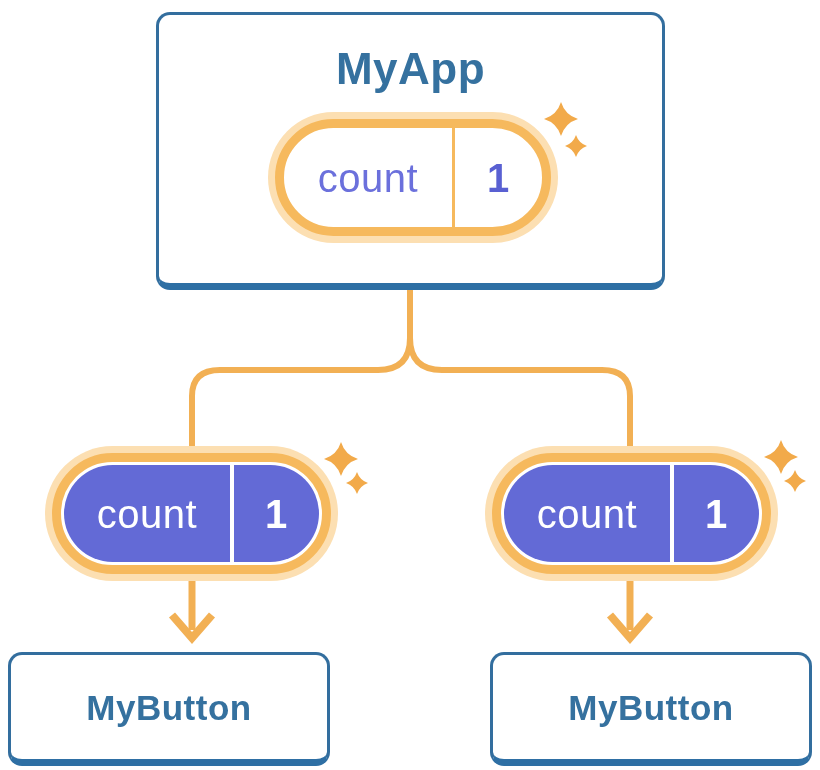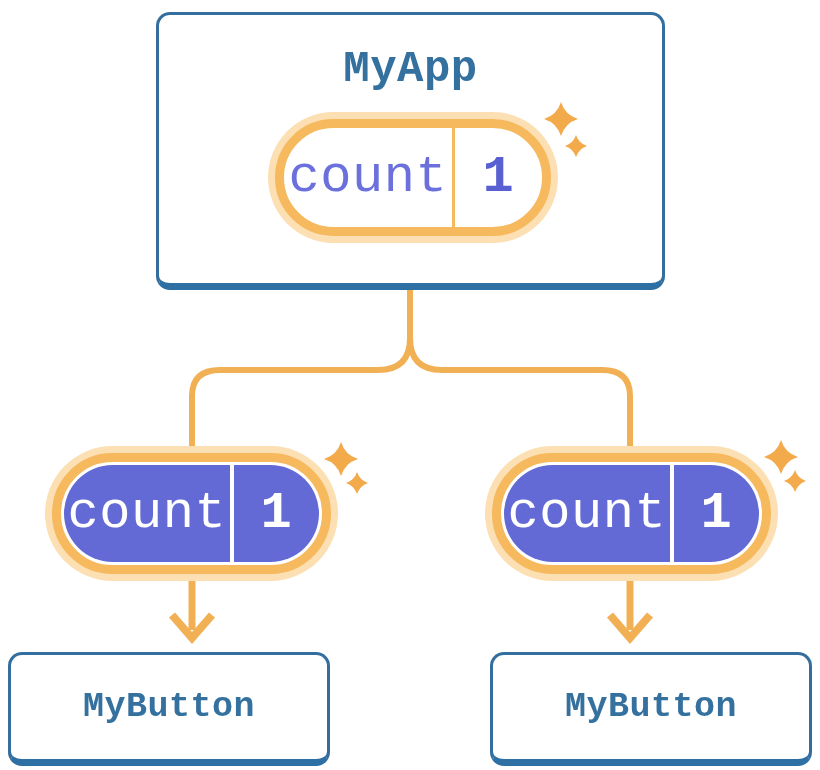--- a/index.html
+++ b/index.html
@@ -13,21 +13,21 @@
     --orange-ring:#F6B95D;
     --orange-light:#FCDFB2;
     --sparkle-orange:#F2AA4A;
     --bg:#FFFFFF;
   }
   html,body{margin:0;padding:0;background:var(--bg);}
   .canvas{
     position:relative;
     width:820px;height:770px;
     background:var(--bg);
-    font-family:Liberation Mono, monospace;
+    font-family:Liberation Sans, sans-serif;
     overflow:hidden;
   }
   svg.overlay{position:absolute;left:0;top:0;pointer-events:none;}
   .connector-layer{z-index:1;}
   .sparkle-layer{z-index:6;}
 
   .component-card{
     position:absolute;
     box-sizing:border-box;
     background:#fff;
@@ -69,21 +69,21 @@
   }
   .pill-inner{
     flex:1;
     display:flex;
     align-items:stretch;
     border-radius:999px;
     overflow:hidden;
   }
   .pill-label,.pill-value{
     display:flex;align-items:center;justify-content:center;
-    font-size:52px;letter-spacing:0.5px;line-height:1;
+    font-size:40px;letter-spacing:0.5px;line-height:1;
   }
   .pill-label{width:65%;font-weight:400;}
   .pill-value{flex:1;font-weight:700;}
 
   
   .pill-root{left:268px;top:112px;width:290px;height:131px;}
   .pill-root .pill-label{color:var(--state-text-purple);}
   .pill-root .pill-value{color:var(--state-value-purple);}
   .pill-root .pill-divider{width:3px;background:var(--orange-ring);}
 

